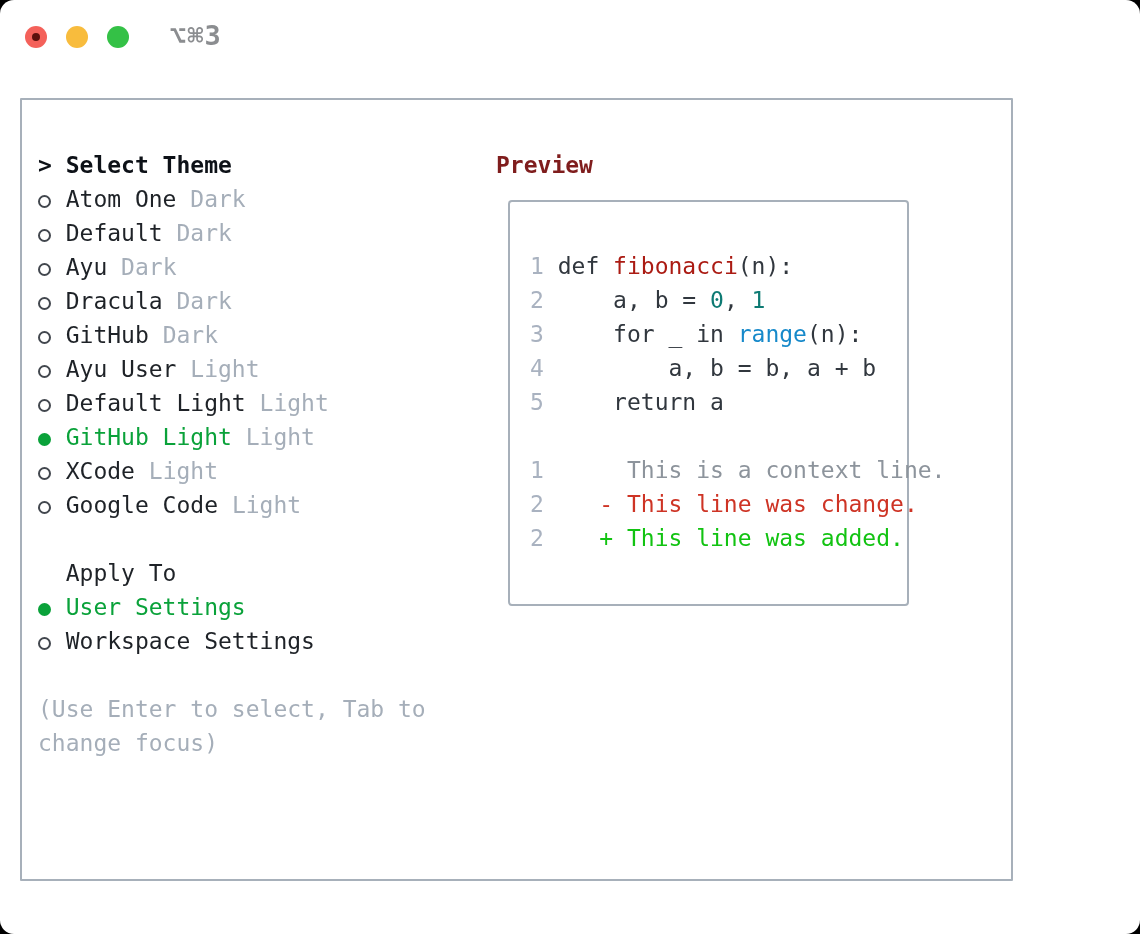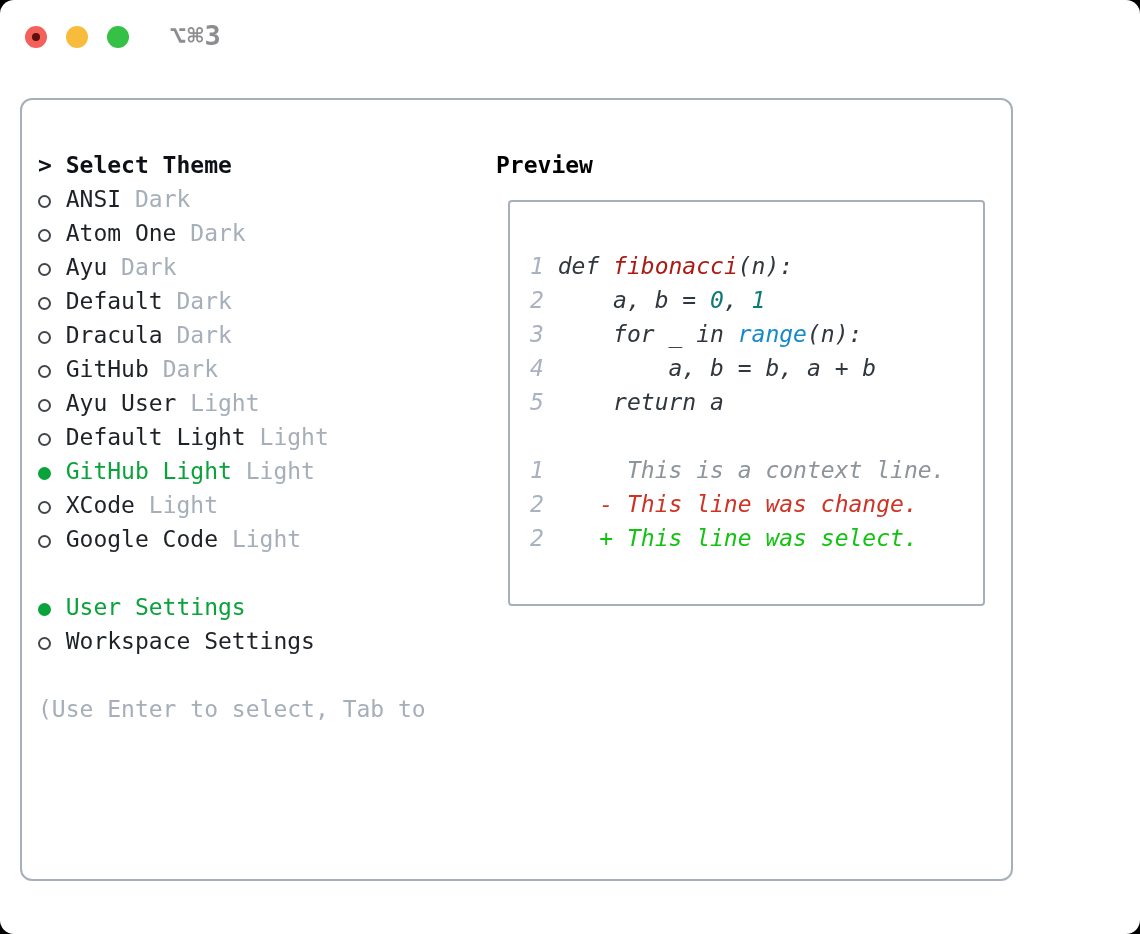--- a/index.html
+++ b/index.html
@@ -9,35 +9,35 @@
   .titlebar{position:absolute;left:0;top:0;right:0;height:74px;}
   .lights{position:absolute;left:25px;top:26px;display:flex;gap:19px;}
   .light{width:22px;height:22px;border-radius:50%;position:relative;}
   .light.red{background:var(--light_red);}
   .light.red::after{content:"";position:absolute;left:7px;top:7px;width:8px;height:8px;border-radius:50%;background:var(--light_red_dot);}
   .light.yellow{background:var(--light_yellow);}
   .light.green{background:var(--light_green);}
   .wtitle{position:absolute;left:170px;top:20px;font-size:27px;font-weight:bold;color:var(--title_gray);letter-spacing:1px;}
   
   .panel{position:absolute;left:20px;top:98px;width:993px;height:783px;box-sizing:border-box;
-         border:2px solid var(--panel_border);border-radius:12px;background:#fff;}
+         border:2px solid var(--panel_border);border-radius:1px;background:#fff;}
   .leftcol{position:absolute;left:16px;top:48px;font-size:23px;line-height:34px;}
   .row{height:34px;line-height:34px;white-space:pre;color:var(--text_primary);font-size:23px;}
   .marker{display:inline-block;width:27.7px;}
   .ring{display:inline-block;width:13px;height:13px;box-sizing:border-box;border:2px solid #42474e;border-radius:50%;vertical-align:-1px;}
   .ring.filled{background:var(--select_green);border-color:var(--select_green);}
   .pointer{font-weight:bold;color:#0d1117;}
   .hdr{font-weight:bold;color:#0d1117;}
   .muted{color:var(--text_muted);}
   .sel{color:var(--select_green);margin-top:34px;}
   .hint{color:var(--text_muted);}
   
-  .pvtitle{position:absolute;left:474px;top:48px;height:34px;line-height:34px;font-size:23px;font-weight:bold;color:#000000;}
-  .pvbox{position:absolute;left:486px;top:100px;width:477px;height:406px;box-sizing:border-box;
-         border:2px solid var(--panel_border);border-radius:4px;background:#fff;font-style:italic;}
+  .pvtitle{position:absolute;left:474px;top:48px;height:34px;line-height:34px;font-size:23px;font-weight:bold;color:#7f1d1d;}
+  .pvbox{position:absolute;left:486px;top:100px;width:401px;height:406px;box-sizing:border-box;
+         border:2px solid var(--panel_border);border-radius:4px;background:#fff;}
   .codewrap{position:absolute;left:20px;top:47px;right:0;font-size:23px;}
   .cline{height:34px;line-height:34px;white-space:pre;}
   .lineno{color:var(--lineno_gray);}
   .tok-plain{color:var(--code_text);}
   .tok-function{color:var(--function_red);}
   .tok-number{color:var(--number_teal);}
   .tok-builtin{color:var(--builtin_blue);}
   .tok-context{color:var(--context_gray);}
   .tok-deleted{color:var(--deleted_red);}
   .tok-added{color:var(--added_green);}
@@ -51,45 +51,46 @@
       <span class="light red"></span>
       <span class="light yellow"></span>
       <span class="light green"></span>
     </div>
     <div class="wtitle">⌥⌘3</div>
   </div>
 
   <div class="panel">
     <div class="leftcol" id="leftcol">
         <div class="row"><span class="marker pointer">&gt;</span><span class="hdr">Select Theme</span></div>
-        <div class="row"><span class="marker"><i class="ring"></i></span><span>ANSI</span> <span class="muted">Dark</span></div>
         <div class="row"><span class="marker"><i class="ring"></i></span><span>Atom One</span> <span class="muted">Dark</span></div>
+        <div class="row"><span class="marker"><i class="ring"></i></span><span>Default</span> <span class="muted">Dark</span></div>
         <div class="row"><span class="marker"><i class="ring"></i></span><span>Ayu</span> <span class="muted">Dark</span></div>
-        <div class="row"><span class="marker"><i class="ring"></i></span><span>Default</span> <span class="muted">Dark</span></div>
         <div class="row"><span class="marker"><i class="ring"></i></span><span>Dracula</span> <span class="muted">Dark</span></div>
         <div class="row"><span class="marker"><i class="ring"></i></span><span>GitHub</span> <span class="muted">Dark</span></div>
         <div class="row"><span class="marker"><i class="ring"></i></span><span>Ayu User</span> <span class="muted">Light</span></div>
         <div class="row"><span class="marker"><i class="ring"></i></span><span>Default Light</span> <span class="muted">Light</span></div>
         <div class="row"><span class="marker"><i class="ring filled"></i></span><span class="sel">GitHub Light</span> <span class="muted">Light</span></div>
         <div class="row"><span class="marker"><i class="ring"></i></span><span>XCode</span> <span class="muted">Light</span></div>
         <div class="row"><span class="marker"><i class="ring"></i></span><span>Google Code</span> <span class="muted">Light</span></div>
         <div class="row"> </div>
+        <div class="row"><span class="marker"></span><span>Apply To</span></div>
         <div class="row"><span class="marker"><i class="ring filled"></i></span><span class="sel">User Settings</span></div>
         <div class="row"><span class="marker"><i class="ring"></i></span><span>Workspace Settings</span></div>
         <div class="row"> </div>
         <div class="row hint">(Use Enter to select, Tab to</div>
+        <div class="row hint">change focus)</div>
       </div>
     <div class="pvtitle">Preview</div>
     <div class="pvbox">
       <div class="codewrap" id="codewrap">
           <div class="cline"><span class="lineno">1</span><span class="tok-plain"> def </span><span class="tok-function">fibonacci</span><span class="tok-plain">(n):</span></div>
           <div class="cline"><span class="lineno">2</span><span class="tok-plain">     a, b = </span><span class="tok-number">0</span><span class="tok-plain">, </span><span class="tok-number">1</span></div>
           <div class="cline"><span class="lineno">3</span><span class="tok-plain">     for _ in </span><span class="tok-builtin">range</span><span class="tok-plain">(n):</span></div>
           <div class="cline"><span class="lineno">4</span><span class="tok-plain">         a, b = b, a + b</span></div>
           <div class="cline"><span class="lineno">5</span><span class="tok-plain">     return a</span></div>
           <div class="cline"><span class="lineno"></span></div>
           <div class="cline"><span class="lineno">1</span><span class="tok-context">      This is a context line.</span></div>
           <div class="cline"><span class="lineno">2</span><span class="tok-deleted">    - This line was change.</span></div>
-          <div class="cline"><span class="lineno">2</span><span class="tok-added">    + This line was select.</span></div>
+          <div class="cline"><span class="lineno">2</span><span class="tok-added">    + This line was added.</span></div>
         </div>
     </div>
   </div>
 </div>
 
 </body></html>

